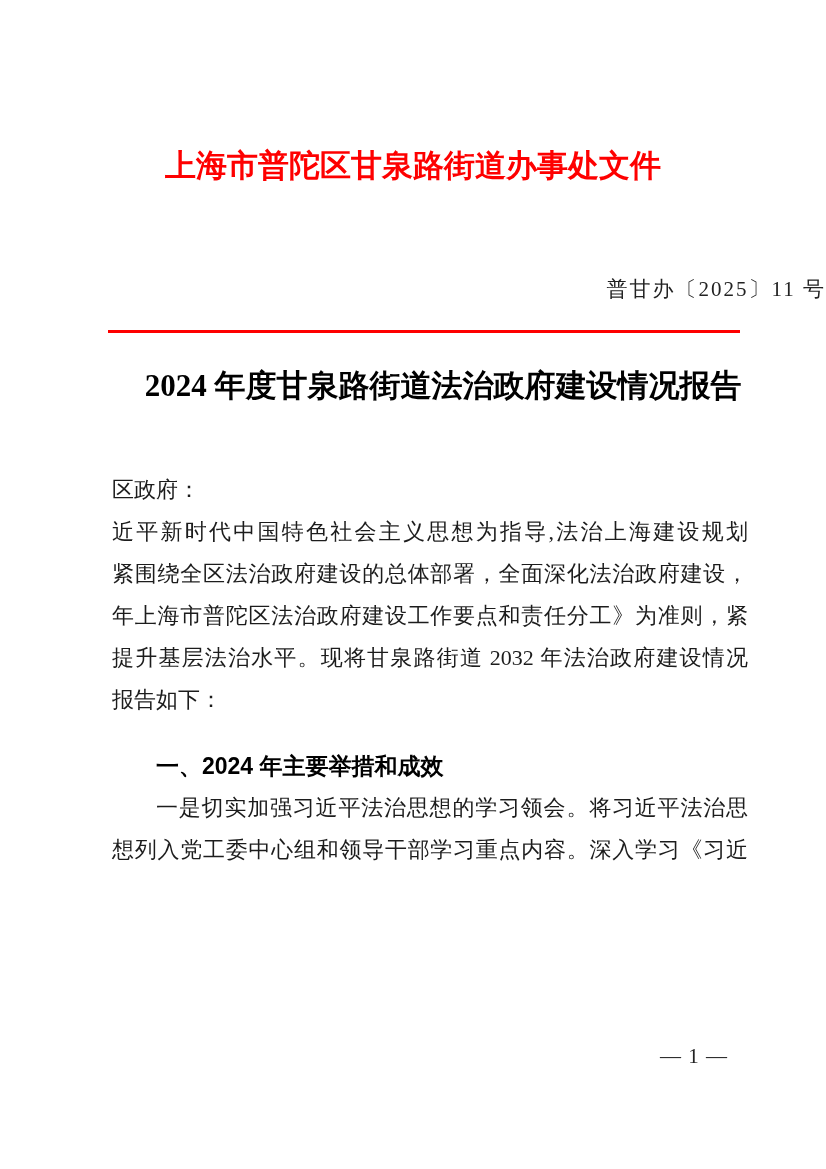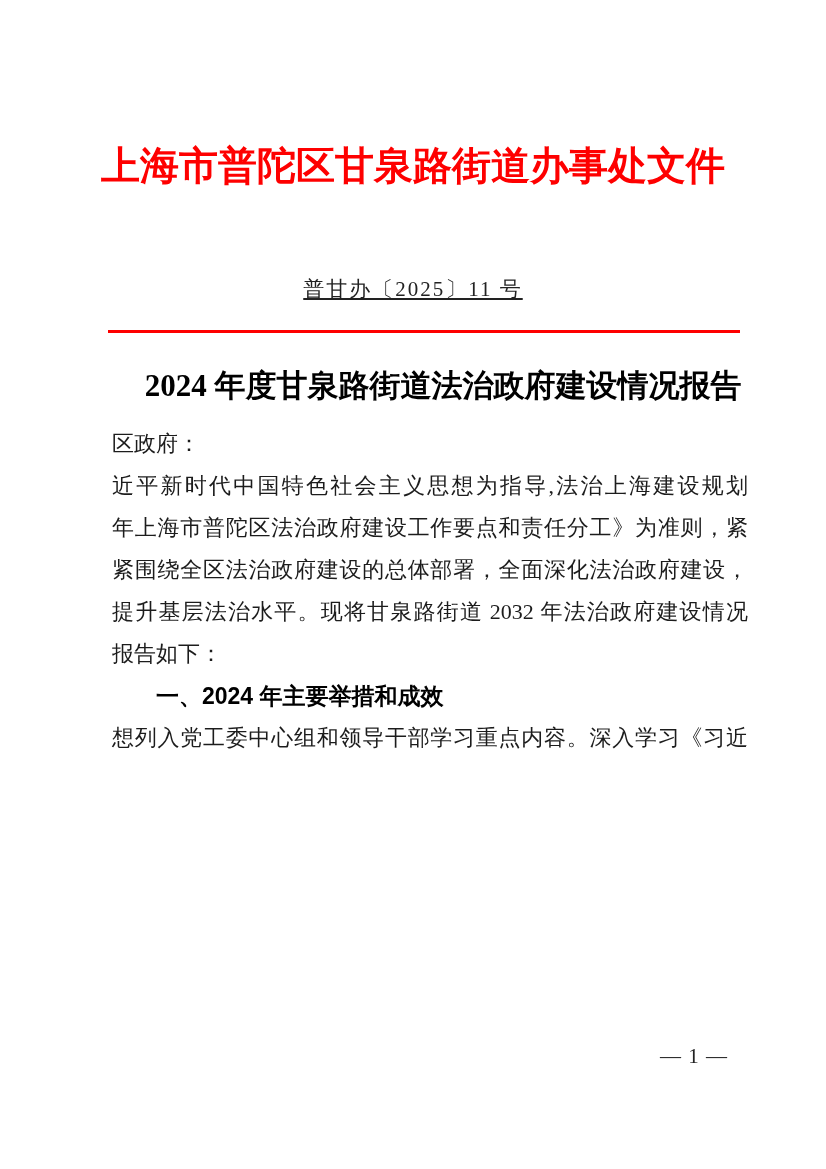--- a/index.html
+++ b/index.html
@@ -17,36 +17,35 @@
     overflow: hidden;
   }
   .letterhead {
     position: absolute;
     top: 141px;
     left: 0;
     width: 100%;
     text-align: center;
     font-family: "Liberation Sans", "DejaVu Sans", sans-serif;
     font-weight: bold;
-    font-size: 39px;
+    font-size: 31px;
     line-height: 50px;
     letter-spacing: 0px;
     white-space: nowrap;
   }
   .doc-number {
     position: absolute;
     top: 276px;
     left: 0;
     width: 100%;
-    text-align: center;
+    text-align: right;
     font-size: 21px;
     line-height: 26px;
     letter-spacing: 2px;
     color: #222222;
-    text-decoration: underline;
   }
   .red-rule {
     position: absolute;
     top: 330px;
     left: 108px;
     width: 632px;
     height: 3px;
   }
   .doc-title {
     position: absolute;
@@ -57,21 +56,21 @@
     font-family: "Liberation Serif", "DejaVu Serif", serif;
     font-weight: bold;
     font-size: 31px;
     line-height: 38px;
     color: #000000;
     white-space: nowrap;
     padding-left: 30px;
   }
   .doc-body {
     position: absolute;
-    top: 423px;
+    top: 469px;
     left: 112px;
     width: 636px;
     font-size: 22px;
     color: #1c1c1c;
   }
   .line {
     height: 42px;
     line-height: 42px;
     text-align: left;
     white-space: nowrap;
@@ -110,23 +109,24 @@
 
   <div class="doc-number">普甘办〔2025〕11 号</div>
 
   <div class="red-rule" style="background: rgb(254, 0, 0);"></div>
 
   <div class="doc-title">2024 年度甘泉路街道法治政府建设情况报告</div>
 
   <div class="doc-body">
       <div class="line">区政府：</div>
       <div class="line fill">近平新时代中国特色社会主义思想为指导,法治上海建设规划</div>
+      <div class="line fill">紧围绕全区法治政府建设的总体部署，全面深化法治政府建设，</div>
       <div class="line fill">年上海市普陀区法治政府建设工作要点和责任分工》为准则，紧</div>
-      <div class="line fill">紧围绕全区法治政府建设的总体部署，全面深化法治政府建设，</div>
       <div class="line fill">提升基层法治水平。现将甘泉路街道 2032 年法治政府建设情况</div>
       <div class="line">报告如下：</div>
-      <div class="line h1" style="padding-left: 44px;">一、2024 年主要举措和成效</div>
+      <div class="line h1" style="padding-left: 44px; margin-top: 24px;">一、2024 年主要举措和成效</div>
+      <div class="line fill" style="padding-left: 44px;">一是切实加强习近平法治思想的学习领会。将习近平法治思</div>
       <div class="line fill">想列入党工委中心组和领导干部学习重点内容。深入学习《习近</div>
     </div>
 
   <div class="page-number">— 1 —</div>
 
 </div>
 
 </body></html>

